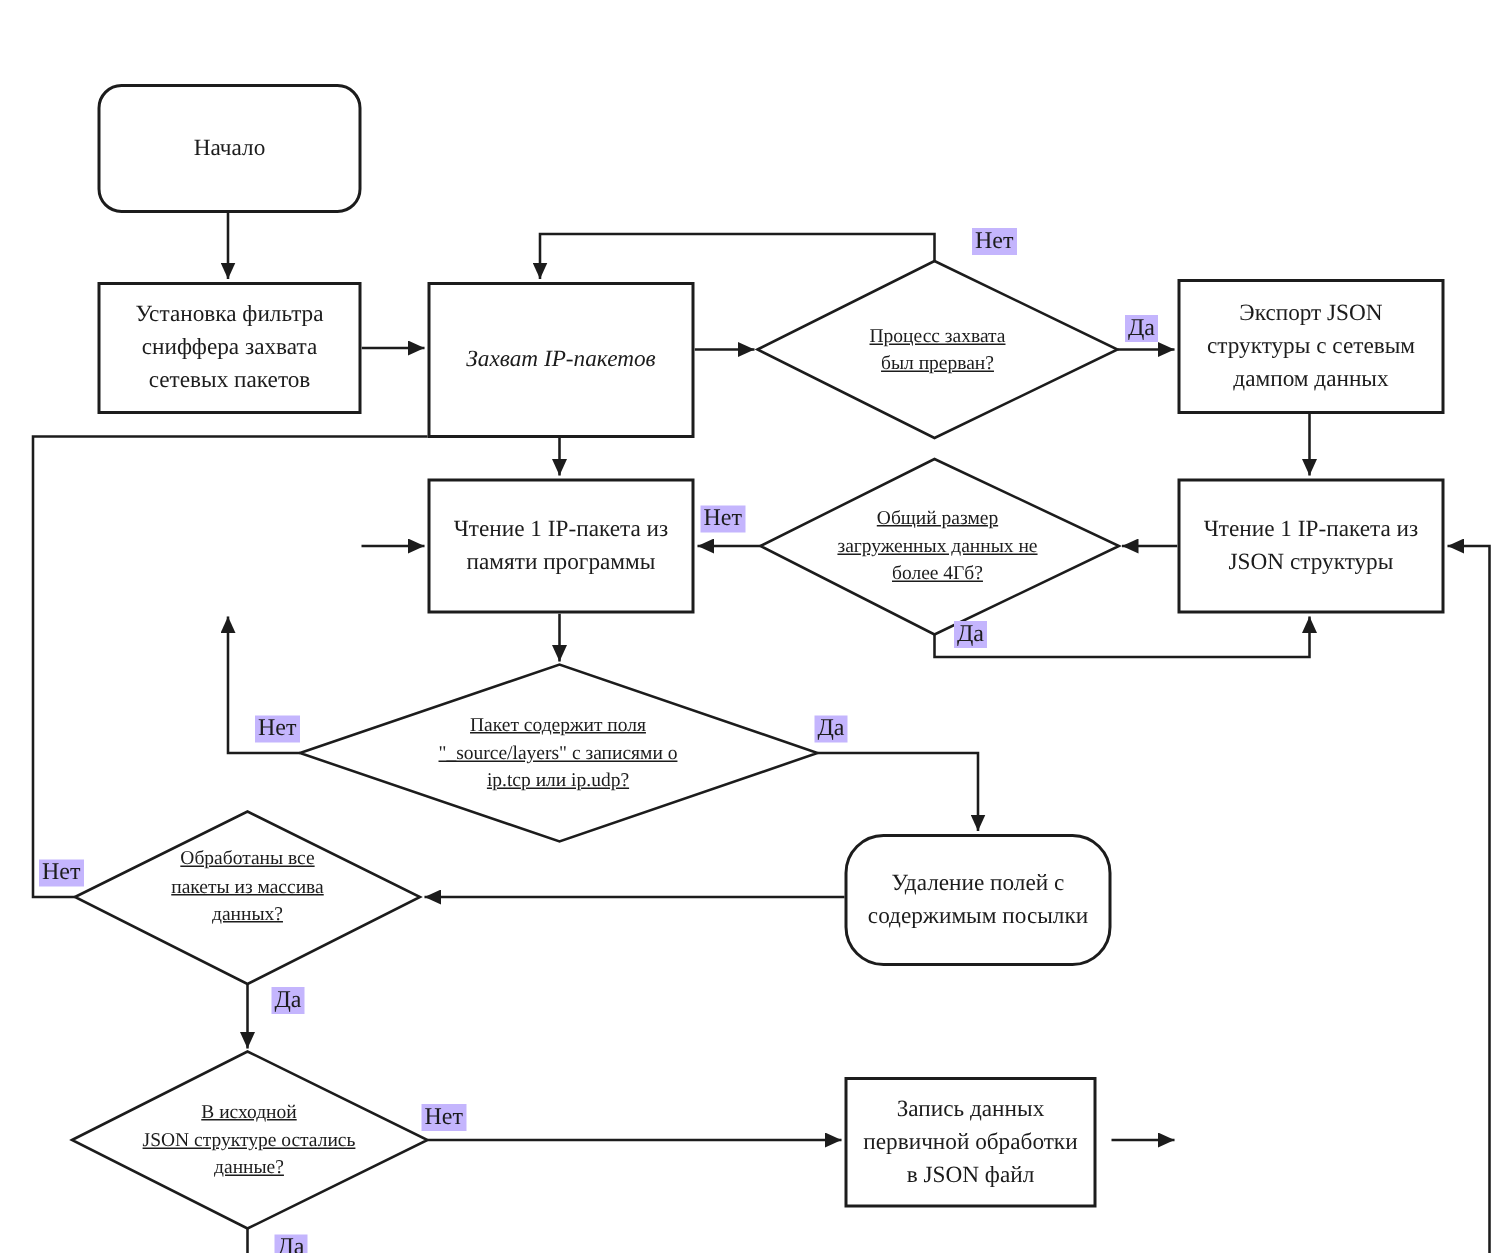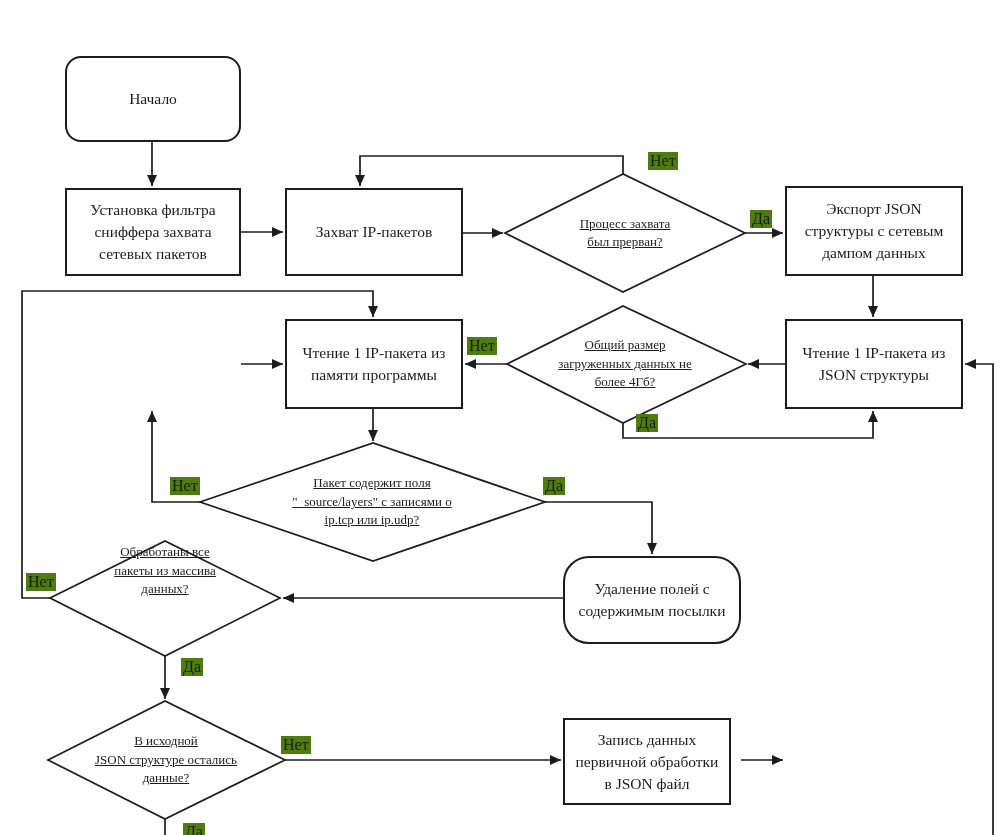--- a/index.html
+++ b/index.html
@@ -48,21 +48,21 @@
     font-size: 13px;
     line-height: 1.42;
     white-space: pre-line;
     background: transparent;
     text-decoration: underline;
   }
   .elabel {
     position: absolute;
     font-size: 16px;
     line-height: 1;
-    background: #4d7c0f;
+    background: #c4b5fd;
     padding: 1px 2px;
   }
 </style>
 </head>
 <body>
 
 <div id="canvas">
 
   <svg id="wires" viewBox="0 0 1003 835" fill="none" stroke="#1c1c1c" stroke-width="1.7">
     <defs>
@@ -97,21 +97,21 @@
     <polyline points="741,724 783,724" marker-end="url(#arrow)"></polyline>
     <polyline points="165,783 165,812 993,812 993,328 965,328" marker-end="url(#arrow)"></polyline>
   </svg>
 
   <div class="node terminator" style="left:65px; top:20px; width:176px; height:86px;">Начало</div>
 
   <div class="node" style="left:65px; top:152px; width:176px; height:88px;">Установка фильтра
 сниффера захвата
 сетевых пакетов</div>
 
-  <div class="node" style="left:285px; top:152px; width:178px; height:88px;">Захват IP-пакетов</div>
+  <div class="node" style="left:285px; top:152px; width:178px; height:104px;font-style:italic;">Захват IP-пакетов</div>
 
   <div class="node" style="left:785px; top:150px; width:178px; height:90px;">Экспорт JSON
 структуры с сетевым
 дампом данных</div>
 
   <div class="node" style="left:785px; top:283px; width:178px; height:90px;">Чтение 1 IP-пакета из
 JSON структуры</div>
 
   <div class="node" style="left:285px; top:283px; width:178px; height:90px;">Чтение 1 IP-пакета из
 памяти программы</div>
@@ -129,21 +129,21 @@
 был прерван?</div>
 
   <div class="dlabel" style="left:518px; top:283px; width:214px; height:90px;">Общий размер
 загруженных данных не
 более 4Гб?</div>
 
   <div class="dlabel" style="left:241px; top:421px; width:262px; height:90px;">Пакет содержит поля
 "_source/layers" с записями о
 ip.tcp или ip.udp?</div>
 
-  <div class="dlabel" style="left:72px; top:490px; width:186px; height:90px;text-align:center;">Обработаны все
+  <div class="dlabel" style="left:72px; top:510px; width:186px; height:90px;text-align:center;">Обработаны все
 пакеты из массива
 данных?</div>
 
   <div class="dlabel" style="left:51px; top:679px; width:230px; height:90px;">В исходной
 JSON структуре остались
 данные?</div>
 
   <span class="elabel" style="left:648px; top:116px;">Нет</span>
   <span class="elabel" style="left:750px; top:174px;">Да</span>
   <span class="elabel" style="left:467px; top:301px;">Нет</span>

